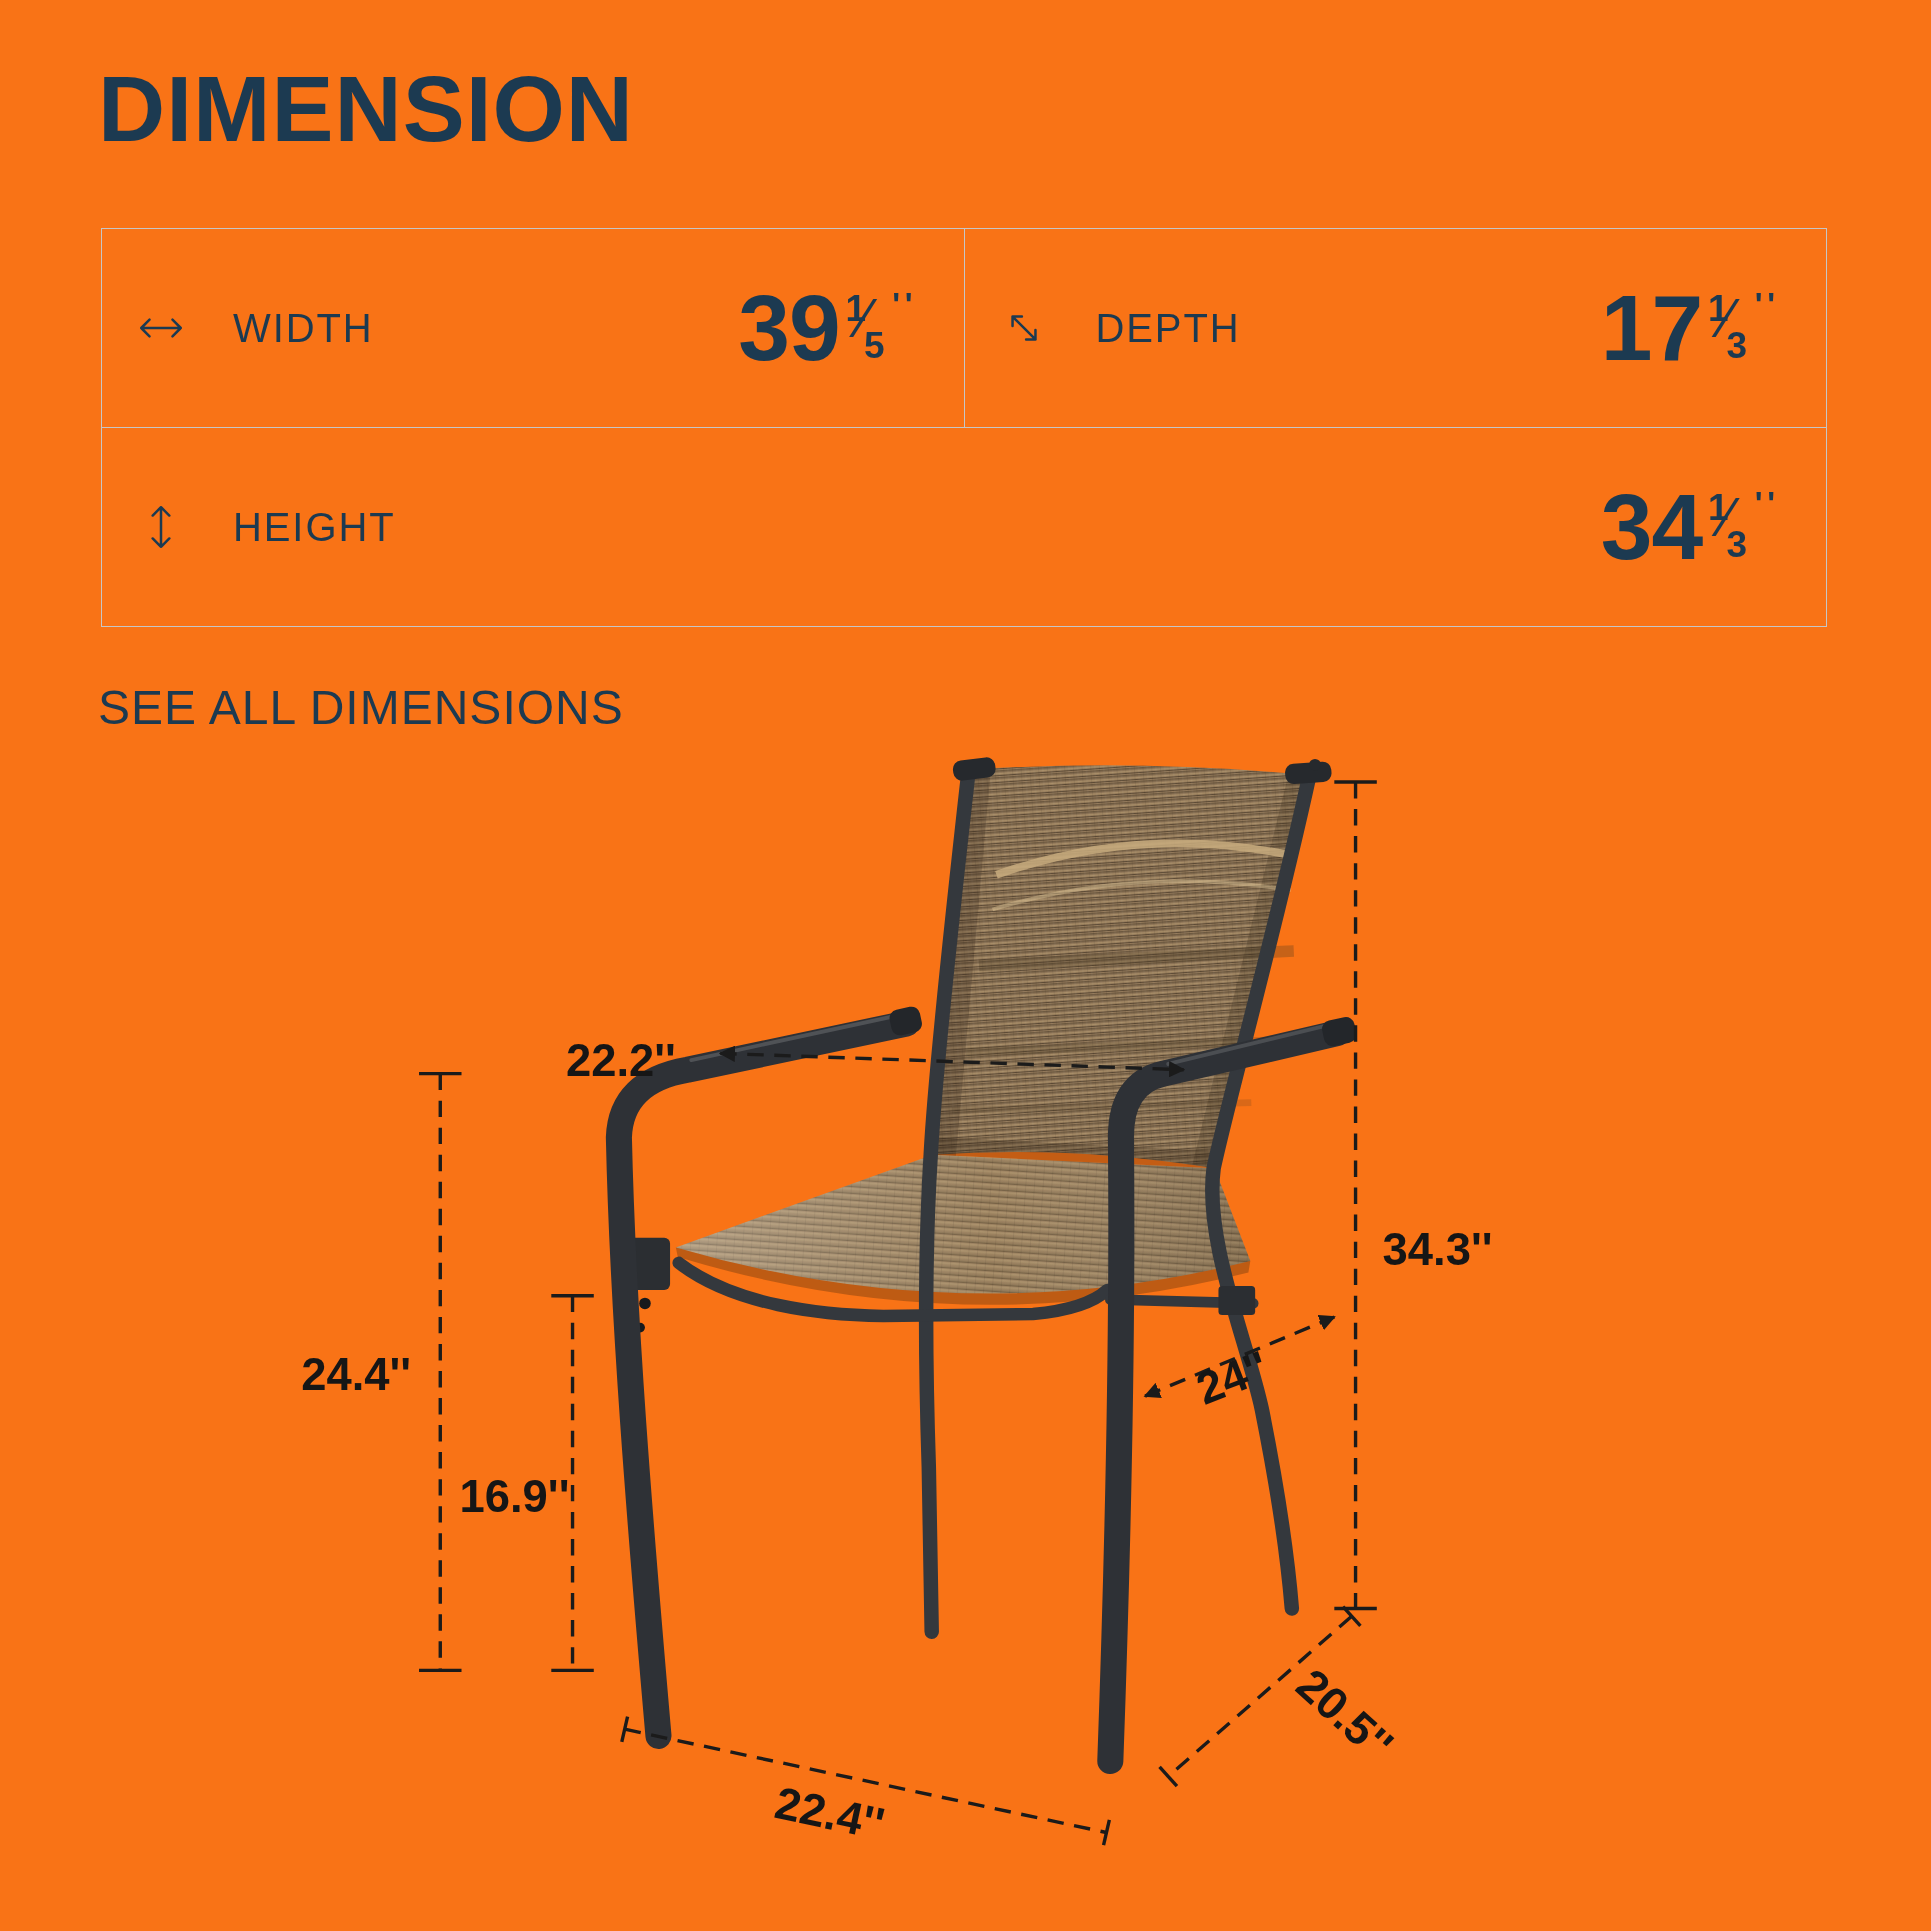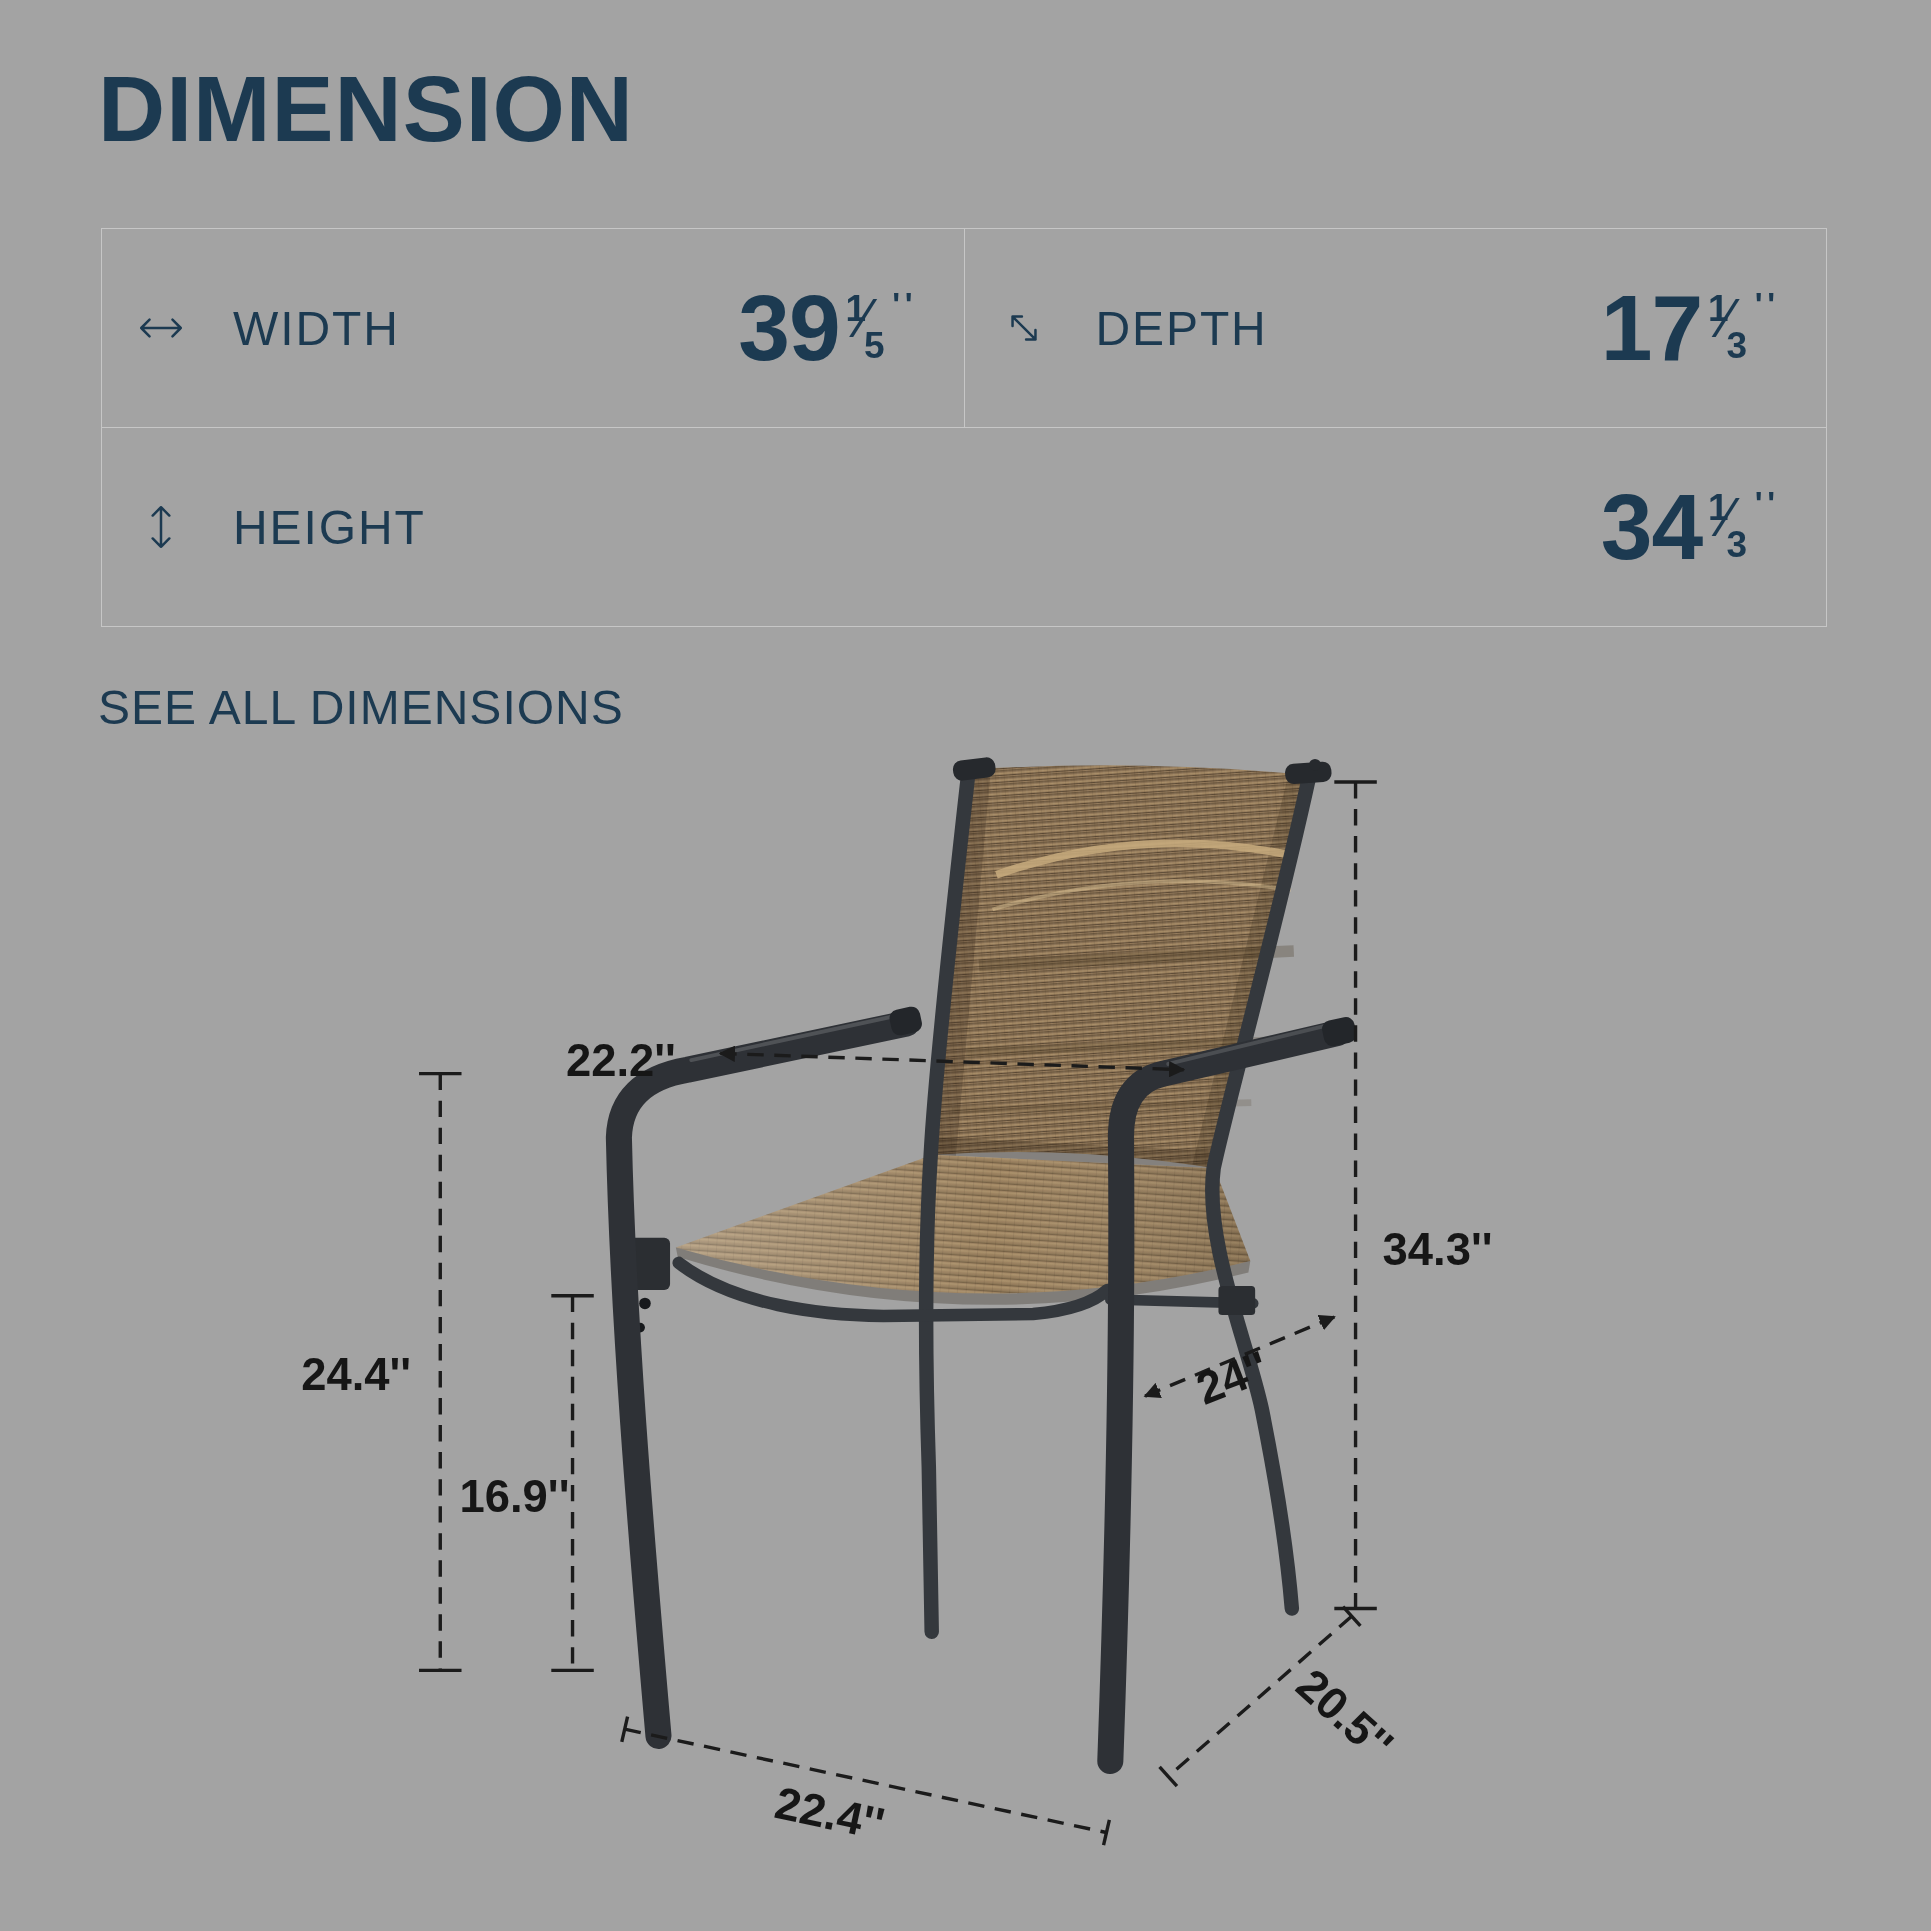--- a/index.html
+++ b/index.html
@@ -2,21 +2,21 @@
 <html><head>
 <meta charset="utf-8">
 <style>
   :root{
     --navy:#1c3a51;
     --border:#c6c6c6;
     --ink:#1b1b1b;
   }
   html,body{margin:0;padding:0;background:#fff;}
   .page{
-    position:relative;width:1931px;height:1931px;background:#a3a3a3;
+    position:relative;width:1931px;height:1931px;background:#f97316;
     font-family:"Liberation Sans",sans-serif;overflow:hidden;
   }
   
   .title{
     position:absolute;left:98px;top:56px;
     font-size:93px;font-weight:800;letter-spacing:1px;color:var(--navy);
   }
   .subtitle{
     position:absolute;left:98px;top:680px;
     font-size:48px;font-weight:400;letter-spacing:1px;color:var(--navy);
@@ -29,21 +29,21 @@
   .spec-row{display:flex;height:198px;}
   .spec-row + .spec-row{border-top:1.9px solid var(--border);}
   .spec-cell{
     flex:1 1 50%;display:flex;align-items:center;
     padding-left:31px;min-width:0;
   }
   .spec-cell + .spec-cell{border-left:1.9px solid var(--border);justify-content:flex-end;}
   .spec-icon{width:56px;height:56px;flex:0 0 56px;display:flex;align-items:center;justify-content:center;}
   .spec-icon svg{display:block;}
   .spec-label{
-    margin-left:44px;font-size:48px;letter-spacing:1.9px;color:var(--navy);font-weight:400;
+    margin-left:44px;font-size:40px;letter-spacing:1.9px;color:var(--navy);font-weight:400;
   }
   .spec-value{
     margin-left:auto;padding-right:46px;display:flex;align-items:flex-start;color:var(--navy);
   }
   .whole{font-size:93px;font-weight:800;line-height:.95;letter-spacing:-1px;}
   .frac{display:inline-flex;align-items:flex-start;margin-left:5.8px;}
   .fnum{font-size:37px;font-weight:700;transform:translateY(3.9px);}
   .fsl{font-size:56px;font-weight:300;line-height:.8;margin:0 -5.8px;transform:translateY(11.6px);}
   .fden{font-size:37px;font-weight:700;transform:translateY(41px);}
   .unit{font-size:33px;font-weight:700;letter-spacing:4.8px;margin-left:7.7px;margin-top:1.9px;}

